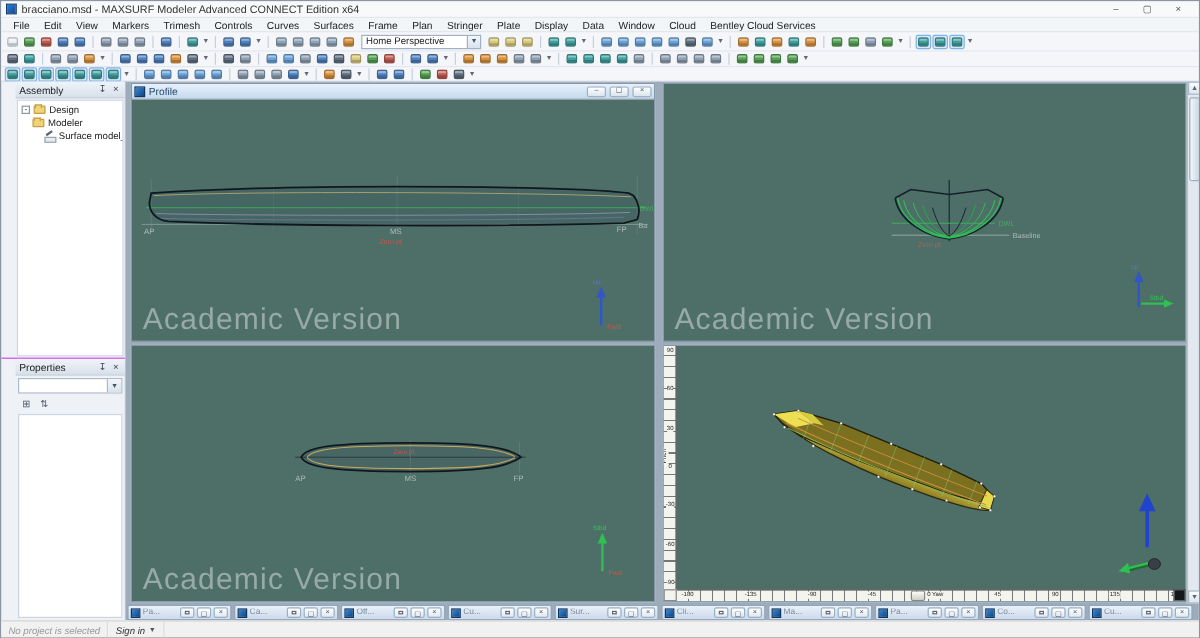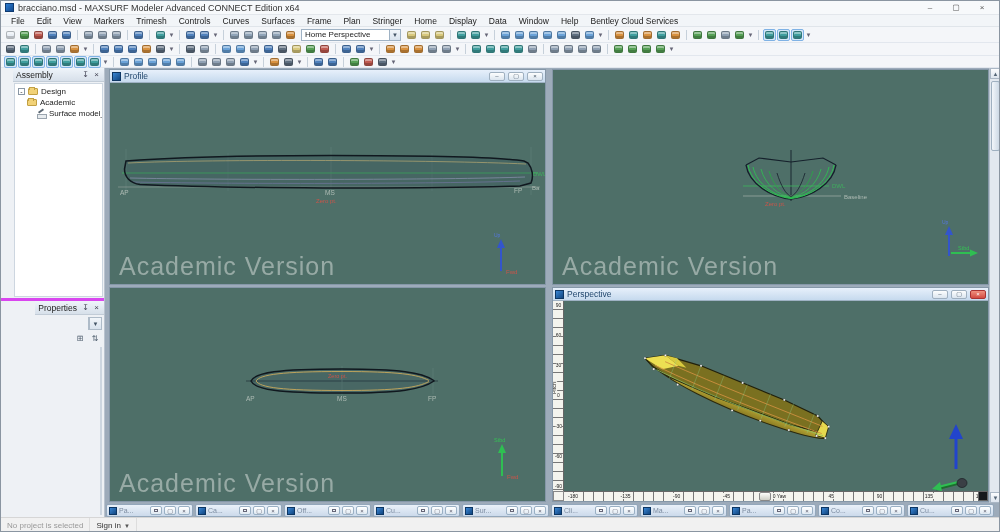--- a/index.html
+++ b/index.html
@@ -28,21 +28,21 @@
   .tbarrow{font-size:6px;color:#667;width:7px;text-align:center;flex:none;}
   .combo{width:100px;height:12px;background:#fff;border:1px solid #9fb2c4;display:flex;align-items:center;font-size:8px;color:#222;margin:0 3px;flex:none;}
   .combo .val{flex:1;padding:0 3px;white-space:nowrap;overflow:hidden;}
   .combo .cbtn{width:11px;height:100%;background:linear-gradient(#f2f6fa,#d9e3ee);border-left:1px solid #9fb2c4;font-size:6px;color:#456;display:flex;align-items:center;justify-content:center;}
 
   
   .main{position:absolute;left:0;top:67px;width:1000px;height:449px;background:#9dabba;}
   .leftcol{position:absolute;left:0;top:0;width:104px;height:449px;display:flex;flex-direction:column;background:#eef1f5;border-right:1px solid #b9c3cf;}
   .panel{display:flex;flex-direction:column;overflow:hidden;padding-left:12px;}
   .panel.assembly{height:230px;}
-  .panel.props{height:219px;border-top:3px solid #d946ef;align-items:flex-end;}
+  .panel.props{height:219px;border-top:1px solid #d946ef;}
   .panel-h{height:14px;display:flex;align-items:center;background:linear-gradient(#eff4fa,#d7e0ea);border-bottom:1px solid #c2ccd7;font-size:8.5px;color:#222;padding:0 3px;gap:2px;}
   .panel-h .grow{flex:1;}
   .ph-ic{font-size:8px;color:#445;width:9px;text-align:center;}
   .tree{flex:1;background:#fff;margin:1px;border:1px solid #cdd6e0;padding:2px 1px;overflow:hidden;}
   .tree-row{display:flex;align-items:center;gap:3px;height:11px;font-size:8px;color:#222;white-space:nowrap;}
   .expander{width:7px;height:7px;border:1px solid #8a97a5;background:#fff;font-size:7px;line-height:5px;text-align:center;color:#333;flex:none;}
   .folder{width:10px;height:7px;background:#f2d277;border:1px solid #c2a043;border-radius:1px;position:relative;flex:none;}
   .folder::before{content:"";position:absolute;left:0;top:-2px;width:4px;height:2px;background:#f2d277;border:1px solid #c2a043;border-bottom:none;}
   .surficon{width:10px;height:8px;position:relative;flex:none;}
   .surficon::before{content:"";position:absolute;left:1px;top:4px;width:8px;height:3px;border:1px solid #9aa4ae;background:#e8ecef;}
@@ -86,21 +86,21 @@
   
   .minrow{position:absolute;left:104px;top:435px;height:14px;right:0;display:flex;gap:2px;padding:1px 1px 0 1px;}
   .minwin{width:87px;height:13px;background:linear-gradient(#eaf1f9,#ccdaeb);border:1px solid #93a7bb;border-radius:2px;display:flex;align-items:center;gap:2px;padding:0 2px;flex:none;}
   .minwin .mico{width:8px;height:8px;background:linear-gradient(135deg,#3a86d4,#11457f);border:1px solid #0d3663;flex:none;}
   .minwin .mlabel{flex:1;font-size:7px;color:#7b8ba0;white-space:nowrap;overflow:hidden;}
   .mwbtn{width:12px;height:9px;border:1px solid #9ab0c4;background:linear-gradient(#fff,#dfe9f2);border-radius:2px;font-size:6px;color:#556;display:flex;align-items:center;justify-content:center;flex:none;}
   .mwbox{width:4px;height:3px;border:1px solid #667;}
 
   
   .statusbar{position:absolute;left:0;top:516px;width:1000px;height:16px;background:#f1f1f1;border-top:1px solid #d6d6d6;display:flex;align-items:stretch;}
-  .st-cell{display:flex;align-items:center;padding:0 6px;font-size:8px;color:#999;border-right:1px solid #ddd;white-space:nowrap;}
+  .st-cell{display:flex;align-items:center;padding:0 6px;font-size:8px;color:#999;border-right:1px solid #ddd;white-space:nowrap;font-style:italic;}
   .st-signin{color:#333;gap:3px;}
   .st-caret{font-size:6px;color:#555;}
   .st-author{flex:1;background:#fff;display:flex;align-items:center;padding-left:10px;font-size:11px;font-weight:700;color:#111;}
 
   text{font-family:"Liberation Sans",sans-serif;}
 </style>
 </head>
 <body>
 
 <div class="app">
@@ -120,25 +120,25 @@
       <span class="menu-item">Edit</span>
       <span class="menu-item">View</span>
       <span class="menu-item">Markers</span>
       <span class="menu-item">Trimesh</span>
       <span class="menu-item">Controls</span>
       <span class="menu-item">Curves</span>
       <span class="menu-item">Surfaces</span>
       <span class="menu-item">Frame</span>
       <span class="menu-item">Plan</span>
       <span class="menu-item">Stringer</span>
-      <span class="menu-item">Home</span>
+      <span class="menu-item">Plate</span>
       <span class="menu-item">Display</span>
       <span class="menu-item">Data</span>
       <span class="menu-item">Window</span>
-      <span class="menu-item">Help</span>
+      <span class="menu-item">Cloud</span>
       <span class="menu-item">Bentley Cloud Services</span>
     </div>
 
   <div class="toolbar tb1" id="tb0">
       <span class="tbicon">
         <span class="dot" style="background: rgb(233, 239, 246);"></span>
       </span>
       <span class="tbicon">
         <span class="dot" style="background: rgb(85, 160, 85);"></span>
       </span>
@@ -508,21 +508,21 @@
           <span class="ph-ic">×</span>
         </div>
         <div class="tree" id="assembly-tree">
             <div class="tree-row" style="padding-left: 2px;">
               <span class="expander">-</span>
               <span class="folder"></span>
               <span>Design</span>
             </div>
             <div class="tree-row" style="padding-left: 11px;">
               <span class="folder"></span>
-              <span>Academic</span>
+              <span>Modeler</span>
             </div>
             <div class="tree-row" style="padding-left: 20px;">
               <span class="surficon"></span>
               <span>Surface model_hull</span>
             </div>
           </div>
       </div>
       <div class="panel props">
         <div class="panel-h">
           <span>Properties</span>
@@ -630,28 +630,20 @@
             <line x1="392" y1="188" x2="392" y2="163" stroke="#2fbf52" stroke-width="2"></line>
             <polygon points="388,165 396,165 392,156" fill="#2fbf52"></polygon>
             <text x="384" y="154" font-size="5.5" fill="#35c055">Stbd</text>
             <text x="397" y="191" font-size="6" fill="#c9554a">Fwd</text>
           </svg>
           <div class="watermark">Academic Version</div>
         </div>
       </div>
 
       <div class="viewport" style="left:447px;top:219px;width:437px;height:215px;">
-        <div class="vp-title">
-          <div class="vp-ico"></div>
-          <span>Perspective</span>
-          <span class="grow"></span>
-          <span class="vp-btn">–</span>
-          <span class="vp-btn">▢</span>
-          <span class="vp-btn red">×</span>
-        </div>
         <div class="vp-content">
           <div class="ruler-v">
             <div class="pitch-nums" id="pitch-nums">
                 <span>90</span>
                 <span>60</span>
                 <span>30</span>
                 <span>0</span>
                 <span>-30</span>
                 <span>-60</span>
                 <span>-90</span>

